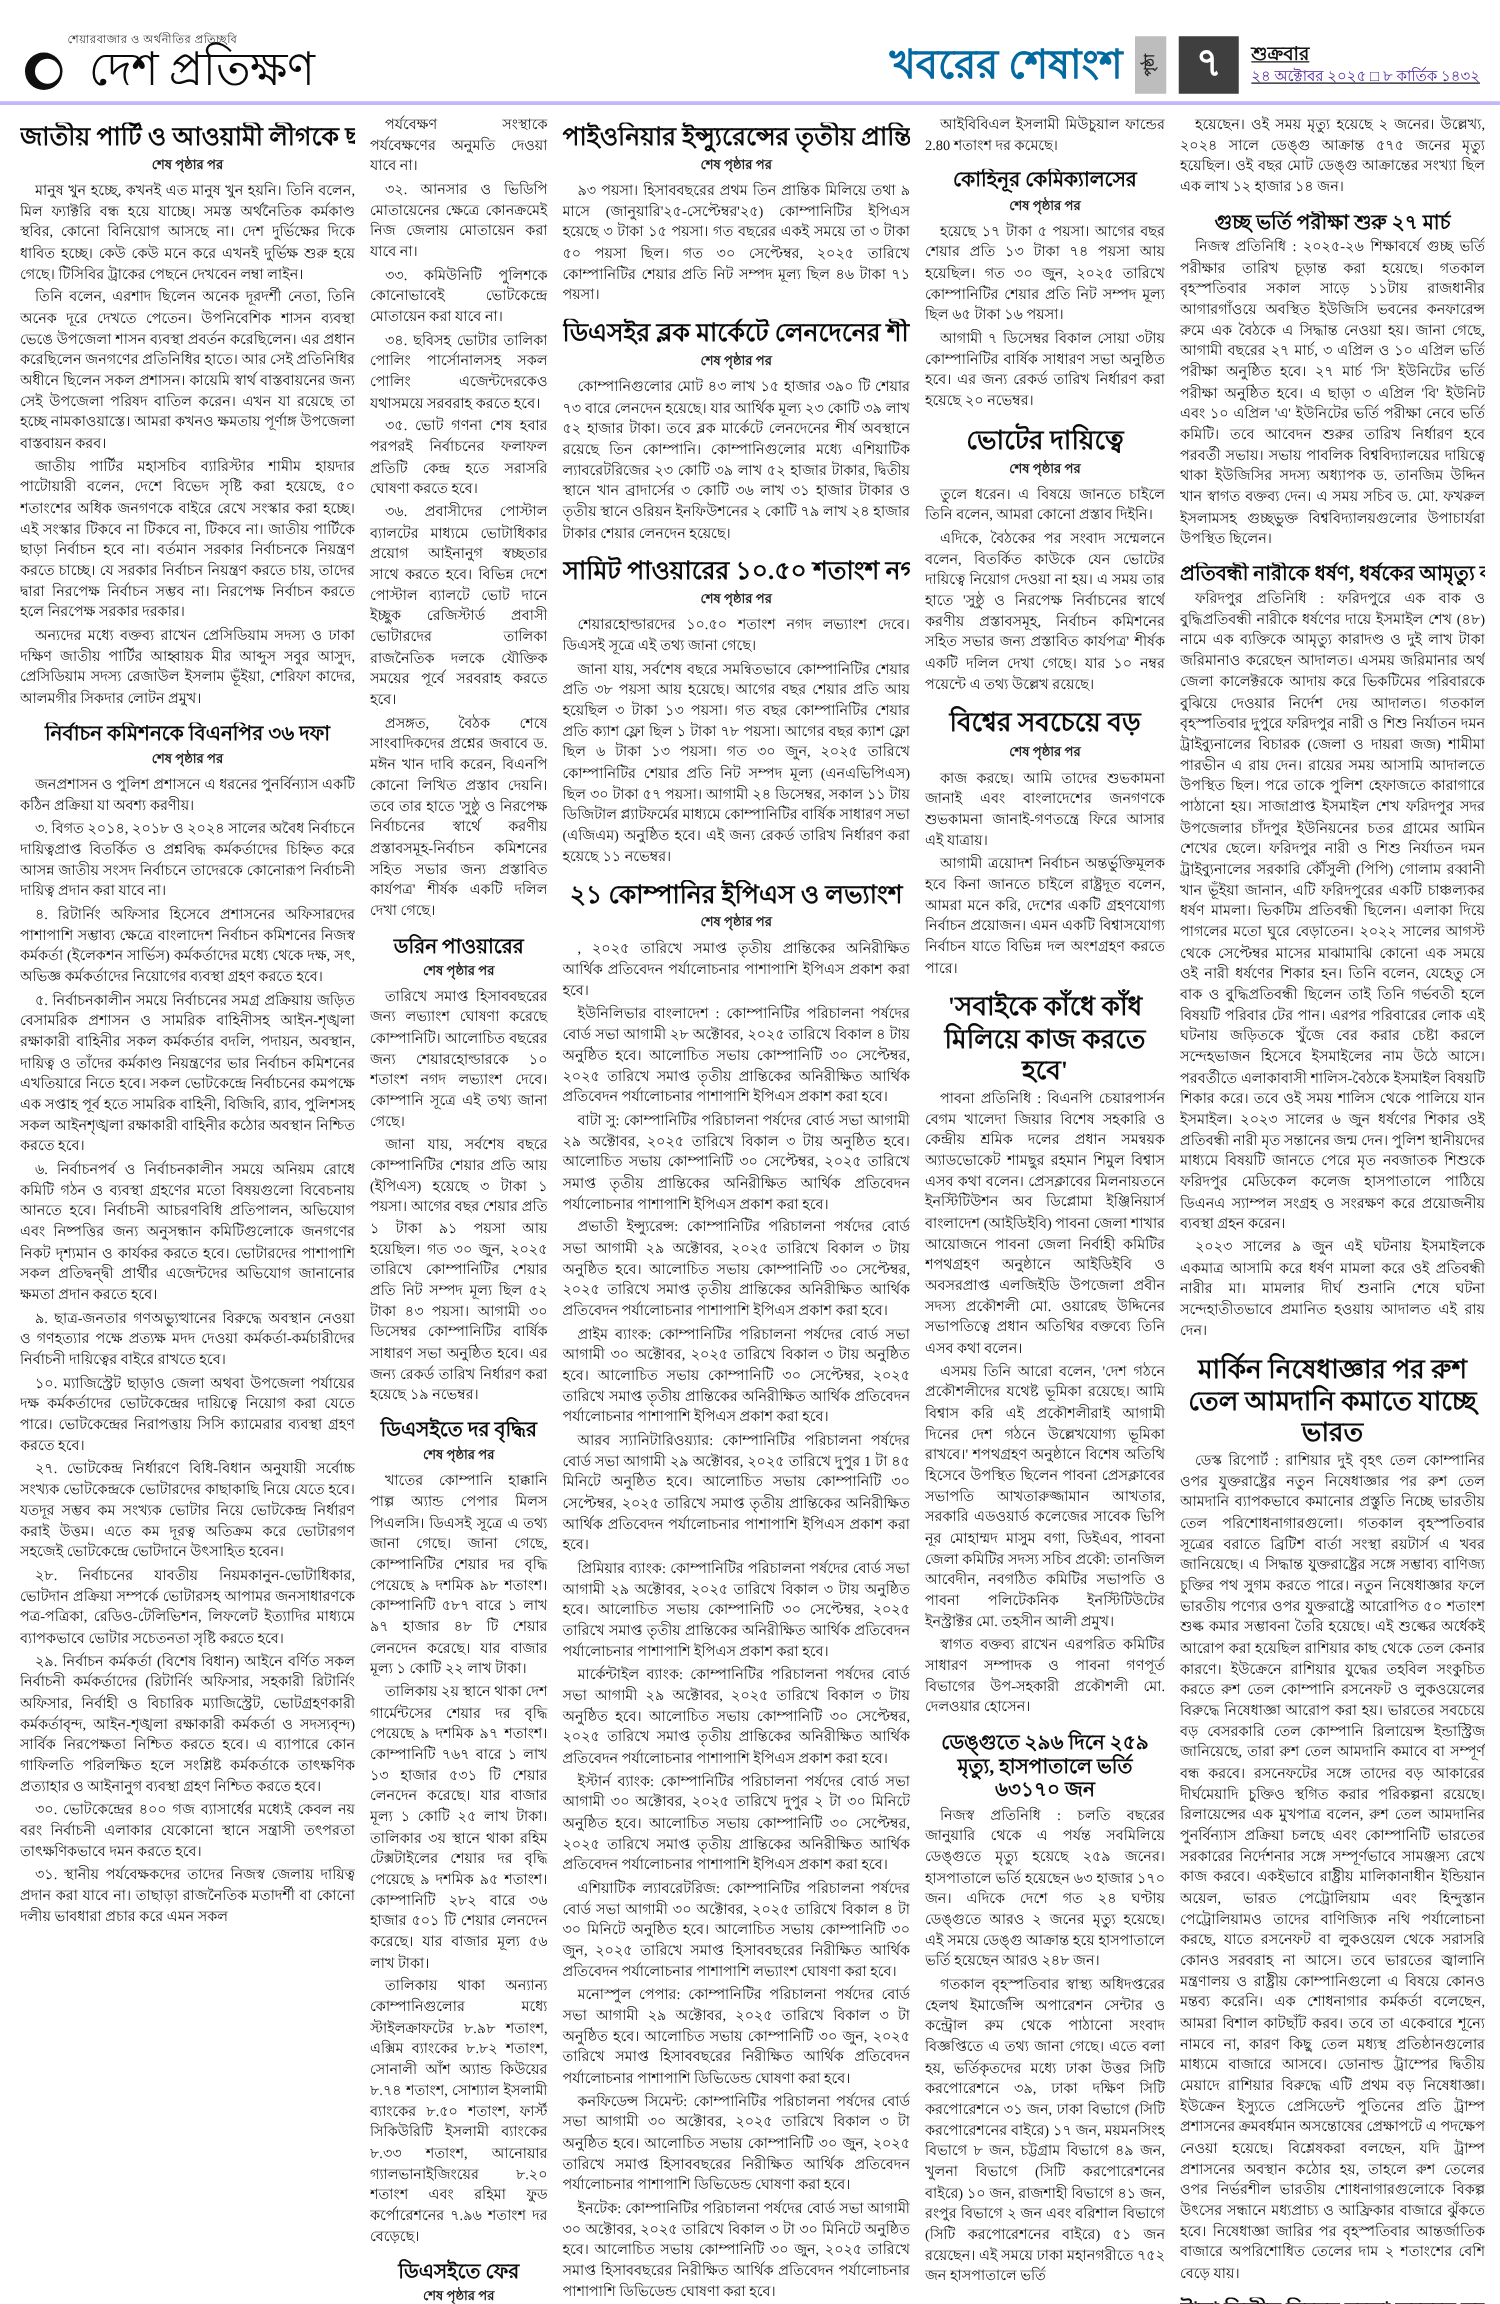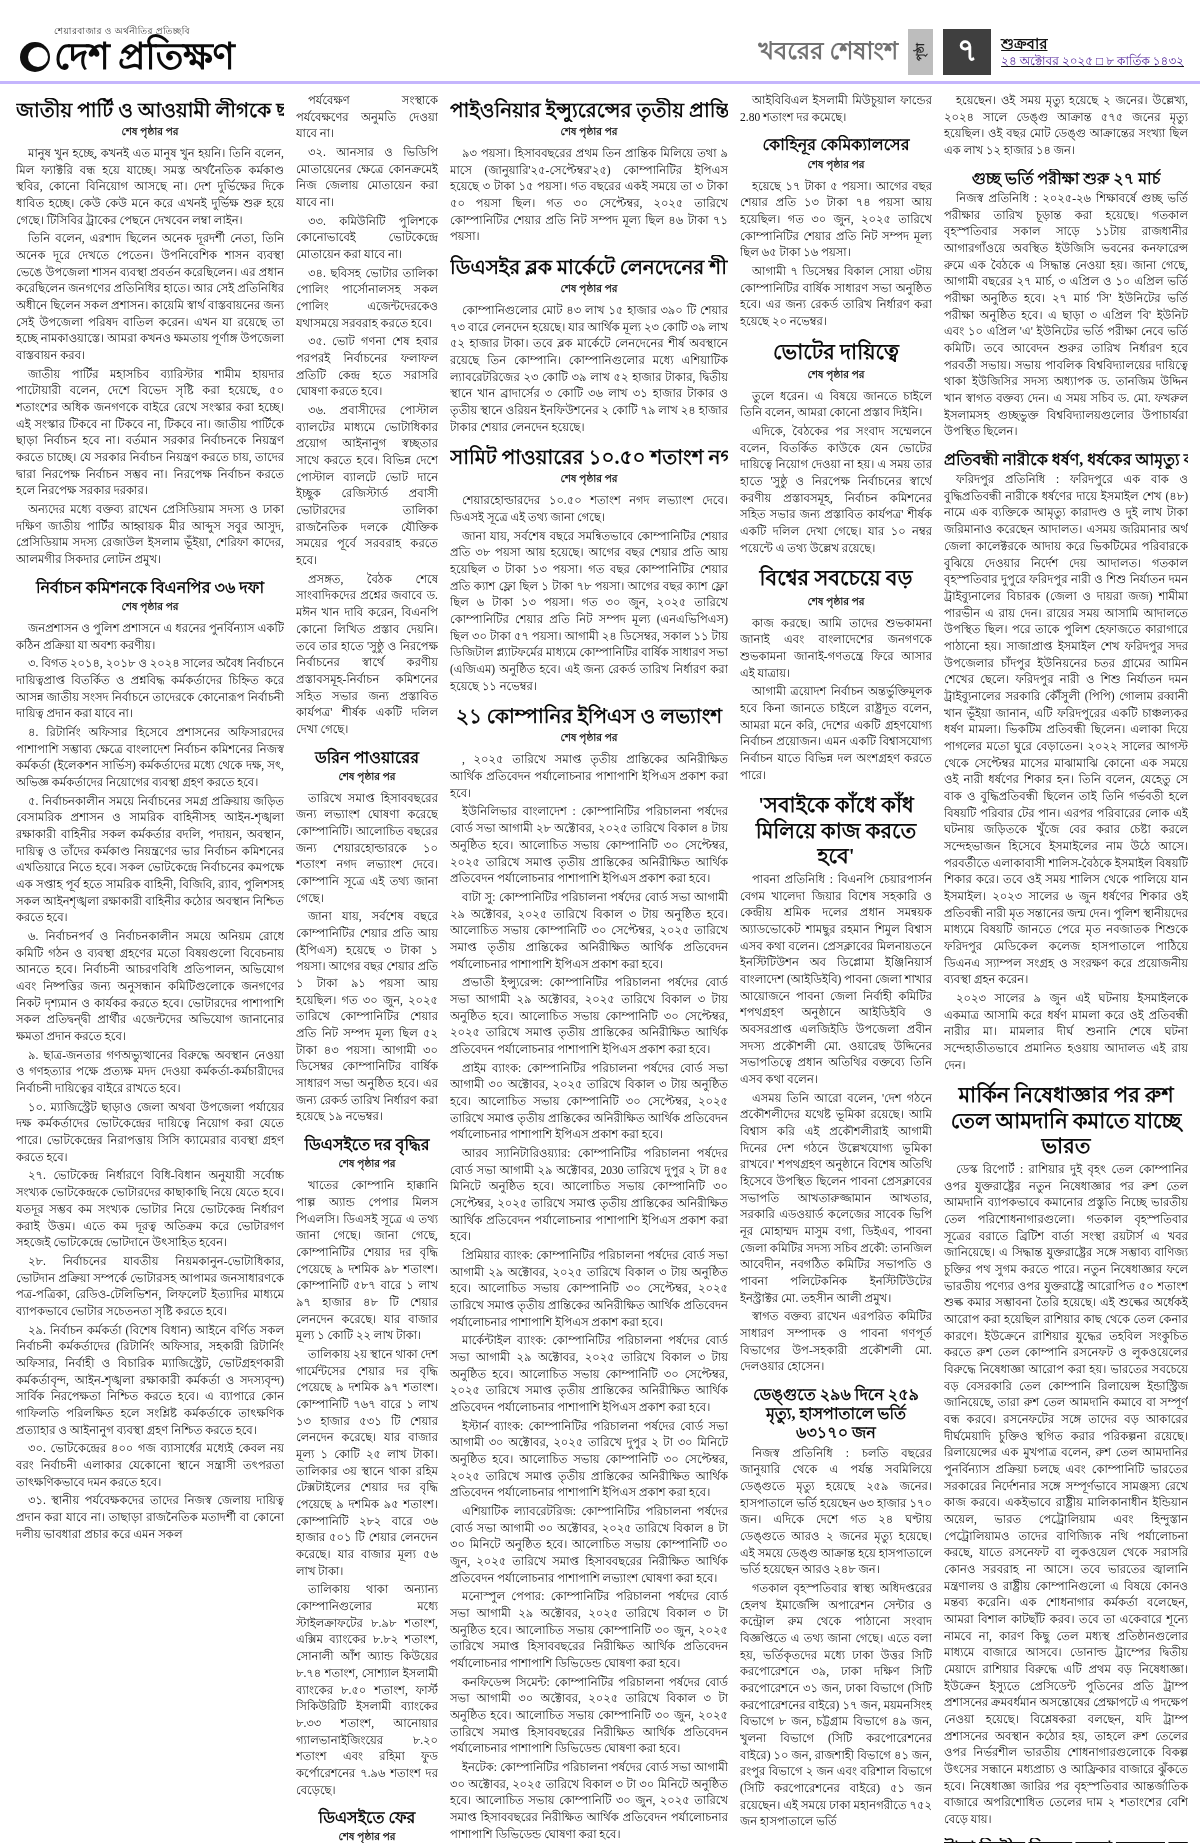--- a/index.html
+++ b/index.html
@@ -4,23 +4,23 @@
 <style>
   html,body{margin:0;padding:0;background:#fff;}
   body{width:1200px;height:1843px;overflow:hidden;font-family:"Liberation Serif","DejaVu Serif",serif;color:#141414;}
   
   #header{display:flex;justify-content:space-between;align-items:flex-end;padding:10px 16px 6px 16px;border-bottom:3px solid #c4b5fd;height:65px;box-sizing:content-box;gap:44px;}
   #logo-block{display:flex;flex-direction:column;line-height:1;padding-left:4px;}
   #tagline{font-size:9px;color:#333;margin:0 0 2px 34px;letter-spacing:.5px;}
   #logo-row{display:flex;align-items:center;gap:4px;}
   .emblem{width:30px;height:30px;border-radius:50%;background:#101010;position:relative;flex:0 0 auto;}
   .emblem::after{content:"";position:absolute;width:20px;height:20px;border-radius:50%;background:#fff;left:8px;top:5px;}
-  #paper-title{font-size:37px;font-weight:700;color:#0b0b0b;letter-spacing:-.5px;}
+  #paper-title{font-size:37px;font-weight:400;color:#0b0b0b;letter-spacing:-.5px;margin-left:17px;}
   #header-right{display:flex;align-items:center;gap:10px;}
-  #section-title{font-size:24px;font-weight:800;color:#737373;line-height:1;padding-bottom:2px;}
+  #section-title{font-size:32px;font-weight:800;color:#0369a1;line-height:1;padding-bottom:2px;}
   #page-label-box{background:#bdbdbd;color:#222;writing-mode:vertical-rl;transform:rotate(180deg);font-size:11px;font-weight:700;height:46px;display:flex;align-items:center;justify-content:center;padding:0 3px;}
   #page-number-box{background:#3f3f3f;color:#fff;width:48px;height:46px;display:flex;align-items:center;justify-content:center;font-size:32px;font-weight:800;}
   #date-block{display:flex;flex-direction:column;justify-content:center;border-bottom:0;line-height:1.25;text-decoration:underline;}
   #weekday{font-size:15px;font-weight:800;}
   #date-line{font-size:12px;color:#4c1d95;}
   
   #grid{display:grid;grid-template-columns:268px 142px 278px 192px 244px;column-gap:12px;padding:8px 14px 0 16px;height:1752px;overflow:hidden;}
   .col{overflow:hidden;position:relative;height:100%;}
   .col + .col::before{content:"";position:absolute;left:-7px;top:0;bottom:0;width:1px;background:#d6d6d6;}
   article{margin-bottom:10px;}
@@ -126,21 +126,21 @@
         <p>জানা যায়, সর্বশেষ বছরে সমন্বিতভাবে কোম্পানিটির শেয়ার প্রতি ৩৮ পয়সা আয় হয়েছে। আগের বছর শেয়ার প্রতি আয় হয়েছিল ৩ টাকা ১৩ পয়সা। গত বছর কোম্পানিটির শেয়ার প্রতি ক্যাশ ফ্লো ছিল ১ টাকা ৭৮ পয়সা। আগের বছর ক্যাশ ফ্লো ছিল ৬ টাকা ১৩ পয়সা। গত ৩০ জুন, ২০২৫ তারিখে কোম্পানিটির শেয়ার প্রতি নিট সম্পদ মূল্য (এনএভিপিএস) ছিল ৩০ টাকা ৫৭ পয়সা। আগামী ২৪ ডিসেম্বর, সকাল ১১ টায় ডিজিটাল প্ল্যাটফর্মের মাধ্যমে কোম্পানিটির বার্ষিক সাধারণ সভা (এজিএম) অনুষ্ঠিত হবে। এই জন্য রেকর্ড তারিখ নির্ধারণ করা হয়েছে ১১ নভেম্বর।</p>
       </article>
       <article>
         <h2 class="hl h20 clip">২১ কোম্পানির ইপিএস ও লভ্যাংশ</h2>
         <div class="cont">শেষ পৃষ্ঠার পর</div>
         <p>, ২০২৫ তারিখে সমাপ্ত তৃতীয় প্রান্তিকের অনিরীক্ষিত আর্থিক প্রতিবেদন পর্যালোচনার পাশাপাশি ইপিএস প্রকাশ করা হবে।</p>
         <p>ইউনিলিভার বাংলাদেশ : কোম্পানিটির পরিচালনা পর্ষদের বোর্ড সভা আগামী ২৮ অক্টোবর, ২০২৫ তারিখে বিকাল ৪ টায় অনুষ্ঠিত হবে। আলোচিত সভায় কোম্পানিটি ৩০ সেপ্টেম্বর, ২০২৫ তারিখে সমাপ্ত তৃতীয় প্রান্তিকের অনিরীক্ষিত আর্থিক প্রতিবেদন পর্যালোচনার পাশাপাশি ইপিএস প্রকাশ করা হবে।</p>
         <p>বাটা সু: কোম্পানিটির পরিচালনা পর্ষদের বোর্ড সভা আগামী ২৯ অক্টোবর, ২০২৫ তারিখে বিকাল ৩ টায় অনুষ্ঠিত হবে। আলোচিত সভায় কোম্পানিটি ৩০ সেপ্টেম্বর, ২০২৫ তারিখে সমাপ্ত তৃতীয় প্রান্তিকের অনিরীক্ষিত আর্থিক প্রতিবেদন পর্যালোচনার পাশাপাশি ইপিএস প্রকাশ করা হবে।</p>
         <p>প্রভাতী ইন্স্যুরেন্স: কোম্পানিটির পরিচালনা পর্ষদের বোর্ড সভা আগামী ২৯ অক্টোবর, ২০২৫ তারিখে বিকাল ৩ টায় অনুষ্ঠিত হবে। আলোচিত সভায় কোম্পানিটি ৩০ সেপ্টেম্বর, ২০২৫ তারিখে সমাপ্ত তৃতীয় প্রান্তিকের অনিরীক্ষিত আর্থিক প্রতিবেদন পর্যালোচনার পাশাপাশি ইপিএস প্রকাশ করা হবে।</p>
         <p>প্রাইম ব্যাংক: কোম্পানিটির পরিচালনা পর্ষদের বোর্ড সভা আগামী ৩০ অক্টোবর, ২০২৫ তারিখে বিকাল ৩ টায় অনুষ্ঠিত হবে। আলোচিত সভায় কোম্পানিটি ৩০ সেপ্টেম্বর, ২০২৫ তারিখে সমাপ্ত তৃতীয় প্রান্তিকের অনিরীক্ষিত আর্থিক প্রতিবেদন পর্যালোচনার পাশাপাশি ইপিএস প্রকাশ করা হবে।</p>
-        <p>আরব স্যানিটারিওয়্যার: কোম্পানিটির পরিচালনা পর্ষদের বোর্ড সভা আগামী ২৯ অক্টোবর, 2030 তারিখে দুপুর ২ টা ৪৫ মিনিটে অনুষ্ঠিত হবে। আলোচিত সভায় কোম্পানিটি ৩০ সেপ্টেম্বর, ২০২৫ তারিখে সমাপ্ত তৃতীয় প্রান্তিকের অনিরীক্ষিত আর্থিক প্রতিবেদন পর্যালোচনার পাশাপাশি ইপিএস প্রকাশ করা হবে।</p>
+        <p>আরব স্যানিটারিওয়্যার: কোম্পানিটির পরিচালনা পর্ষদের বোর্ড সভা আগামী ২৯ অক্টোবর, ২০২৫ তারিখে দুপুর 1 টা ৪৫ মিনিটে অনুষ্ঠিত হবে। আলোচিত সভায় কোম্পানিটি ৩০ সেপ্টেম্বর, ২০২৫ তারিখে সমাপ্ত তৃতীয় প্রান্তিকের অনিরীক্ষিত আর্থিক প্রতিবেদন পর্যালোচনার পাশাপাশি ইপিএস প্রকাশ করা হবে।</p>
         <p>প্রিমিয়ার ব্যাংক: কোম্পানিটির পরিচালনা পর্ষদের বোর্ড সভা আগামী ২৯ অক্টোবর, ২০২৫ তারিখে বিকাল ৩ টায় অনুষ্ঠিত হবে। আলোচিত সভায় কোম্পানিটি ৩০ সেপ্টেম্বর, ২০২৫ তারিখে সমাপ্ত তৃতীয় প্রান্তিকের অনিরীক্ষিত আর্থিক প্রতিবেদন পর্যালোচনার পাশাপাশি ইপিএস প্রকাশ করা হবে।</p>
         <p>মার্কেন্টাইল ব্যাংক: কোম্পানিটির পরিচালনা পর্ষদের বোর্ড সভা আগামী ২৯ অক্টোবর, ২০২৫ তারিখে বিকাল ৩ টায় অনুষ্ঠিত হবে। আলোচিত সভায় কোম্পানিটি ৩০ সেপ্টেম্বর, ২০২৫ তারিখে সমাপ্ত তৃতীয় প্রান্তিকের অনিরীক্ষিত আর্থিক প্রতিবেদন পর্যালোচনার পাশাপাশি ইপিএস প্রকাশ করা হবে।</p>
         <p>ইস্টার্ন ব্যাংক: কোম্পানিটির পরিচালনা পর্ষদের বোর্ড সভা আগামী ৩০ অক্টোবর, ২০২৫ তারিখে দুপুর ২ টা ৩০ মিনিটে অনুষ্ঠিত হবে। আলোচিত সভায় কোম্পানিটি ৩০ সেপ্টেম্বর, ২০২৫ তারিখে সমাপ্ত তৃতীয় প্রান্তিকের অনিরীক্ষিত আর্থিক প্রতিবেদন পর্যালোচনার পাশাপাশি ইপিএস প্রকাশ করা হবে।</p>
         <p>এশিয়াটিক ল্যাবরেটরিজ: কোম্পানিটির পরিচালনা পর্ষদের বোর্ড সভা আগামী ৩০ অক্টোবর, ২০২৫ তারিখে বিকাল ৪ টা ৩০ মিনিটে অনুষ্ঠিত হবে। আলোচিত সভায় কোম্পানিটি ৩০ জুন, ২০২৫ তারিখে সমাপ্ত হিসাববছরের নিরীক্ষিত আর্থিক প্রতিবেদন পর্যালোচনার পাশাপাশি লভ্যাংশ ঘোষণা করা হবে।</p>
         <p>মনোস্পুল পেপার: কোম্পানিটির পরিচালনা পর্ষদের বোর্ড সভা আগামী ২৯ অক্টোবর, ২০২৫ তারিখে বিকাল ৩ টা অনুষ্ঠিত হবে। আলোচিত সভায় কোম্পানিটি ৩০ জুন, ২০২৫ তারিখে সমাপ্ত হিসাববছরের নিরীক্ষিত আর্থিক প্রতিবেদন পর্যালোচনার পাশাপাশি ডিভিডেন্ড ঘোষণা করা হবে।</p>
         <p>কনফিডেন্স সিমেন্ট: কোম্পানিটির পরিচালনা পর্ষদের বোর্ড সভা আগামী ৩০ অক্টোবর, ২০২৫ তারিখে বিকাল ৩ টা অনুষ্ঠিত হবে। আলোচিত সভায় কোম্পানিটি ৩০ জুন, ২০২৫ তারিখে সমাপ্ত হিসাববছরের নিরীক্ষিত আর্থিক প্রতিবেদন পর্যালোচনার পাশাপাশি ডিভিডেন্ড ঘোষণা করা হবে।</p>
         <p>ইনটেক: কোম্পানিটির পরিচালনা পর্ষদের বোর্ড সভা আগামী ৩০ অক্টোবর, ২০২৫ তারিখে বিকাল ৩ টা ৩০ মিনিটে অনুষ্ঠিত হবে। আলোচিত সভায় কোম্পানিটি ৩০ জুন, ২০২৫ তারিখে সমাপ্ত হিসাববছরের নিরীক্ষিত আর্থিক প্রতিবেদন পর্যালোচনার পাশাপাশি ডিভিডেন্ড ঘোষণা করা হবে।</p>
       </article>
     </div>
     <div class="col">

